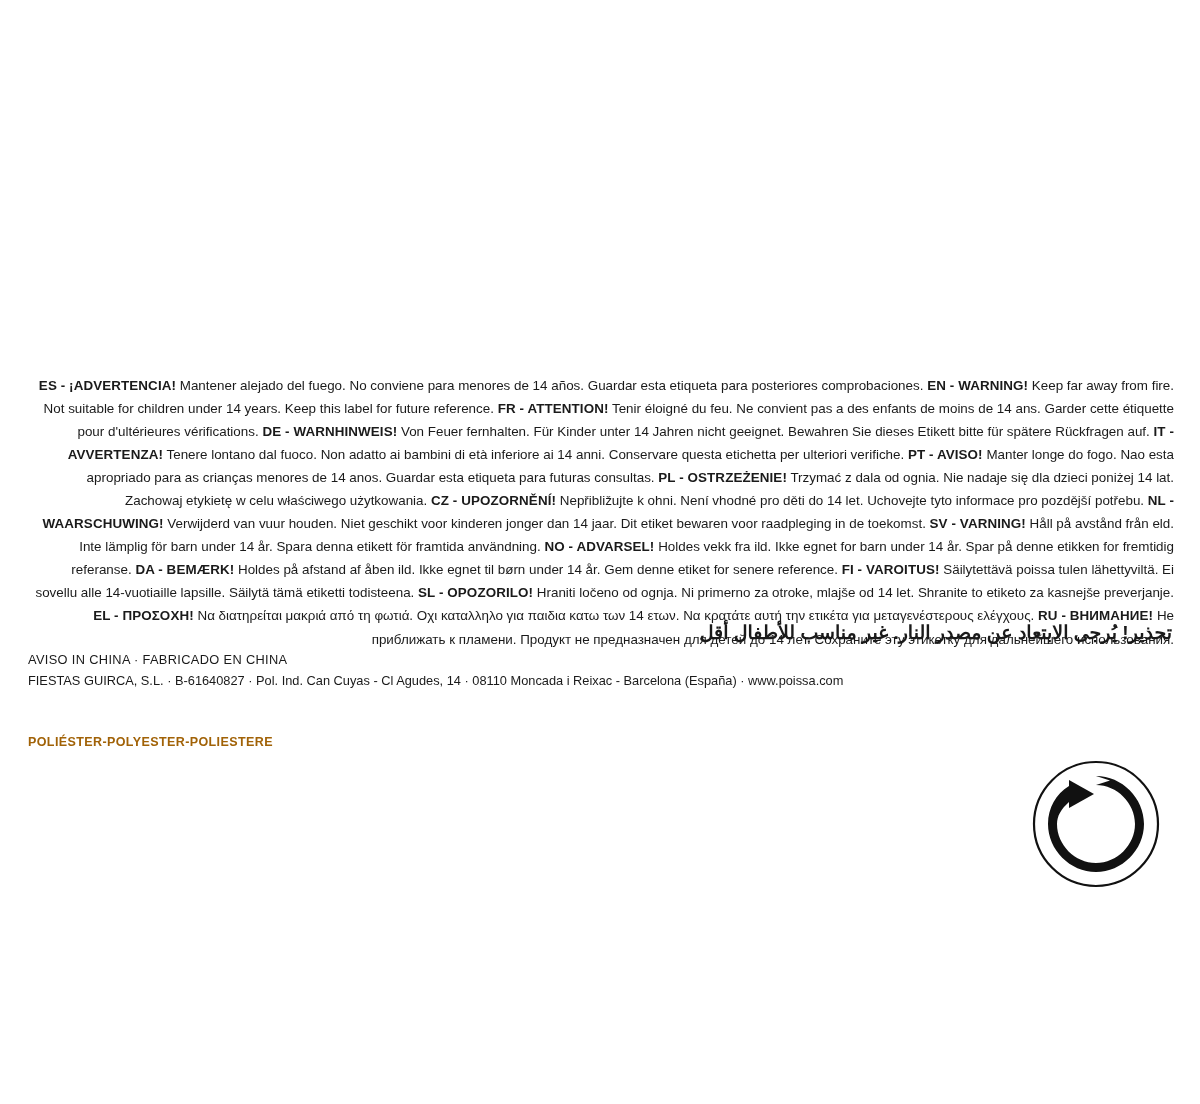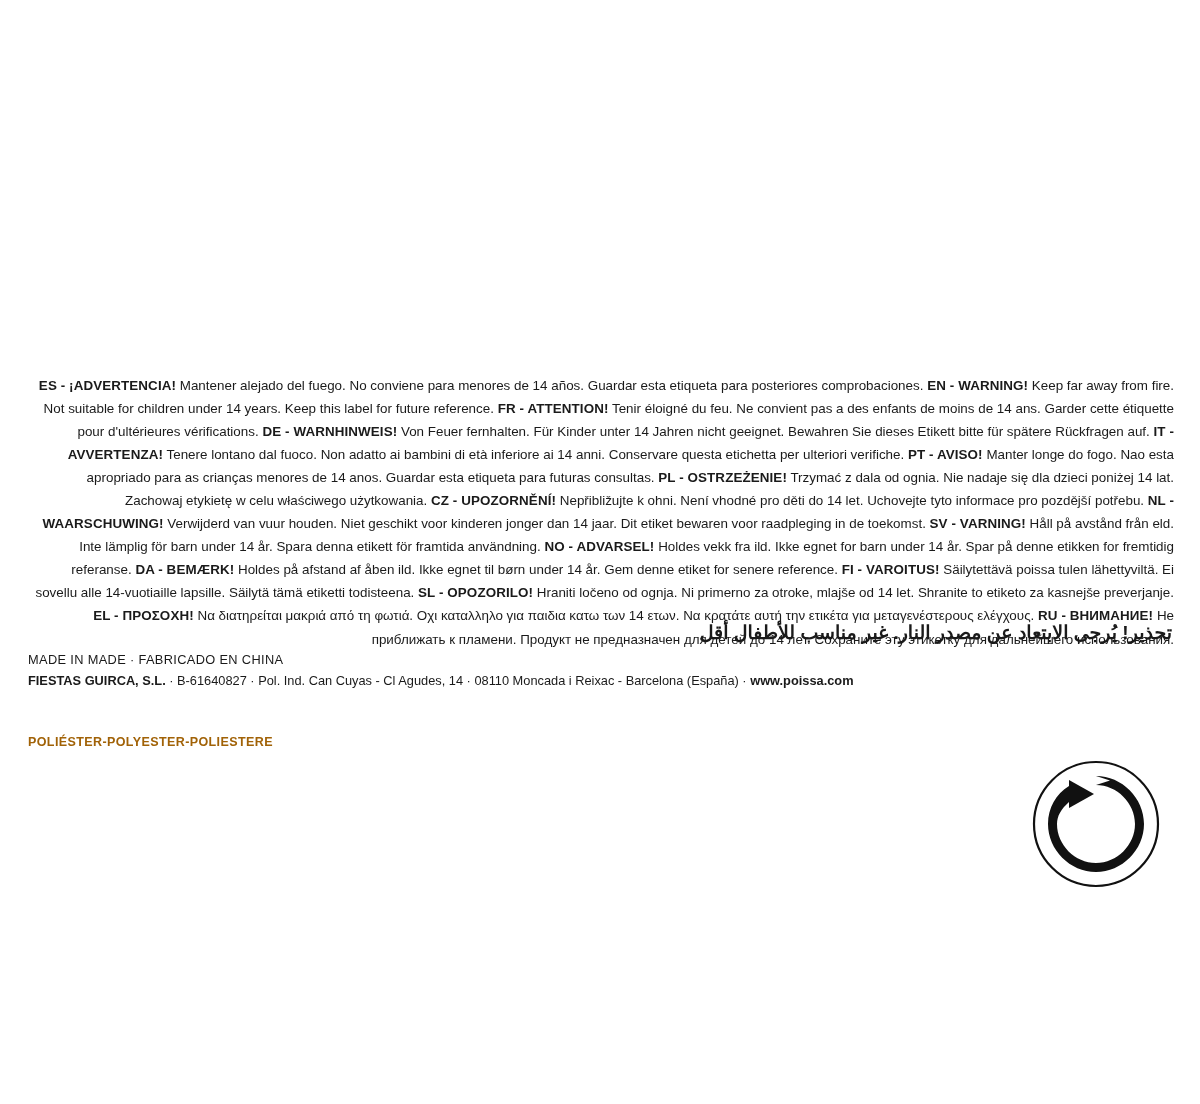--- a/index.html
+++ b/index.html
@@ -64,21 +64,21 @@
 
   .company-line {
     position: absolute;
     left: 28px;
     top: 673px;
     font-size: 12.8px;
     color: #1a1a1a;
     white-space: nowrap;
   }
   .company-line .bold {
-    font-weight: bold;
+    font-weight: normal;
   }
 
   .material-line {
     position: absolute;
     left: 28px;
     top: 735px;
     font-size: 12.5px;
     font-weight: bold;
     letter-spacing: 0.4px;
     color: #a16207;
@@ -101,21 +101,21 @@
 <div class="label-sheet">
 
   <div class="warning-block">
     <span class="lang">ES - ¡ADVERTENCIA!</span><span> Mantener alejado del fuego. No conviene para menores de 14 años. Guardar esta etiqueta para posteriores comprobaciones. </span><span class="lang">EN - WARNING!</span><span> Keep far away from fire. Not suitable for children under 14 years. Keep this label for future reference. </span><span class="lang">FR - ATTENTION!</span><span> Tenir éloigné du feu. Ne convient pas a des enfants de moins de 14 ans. Garder cette étiquette pour d'ultérieures vérifications. </span><span class="lang">DE - WARNHINWEIS!</span><span> Von Feuer fernhalten. Für Kinder unter 14 Jahren nicht geeignet. Bewahren Sie dieses Etikett bitte für spätere Rückfragen auf. </span><span class="lang">IT - AVVERTENZA!</span><span> Tenere lontano dal fuoco. Non adatto ai bambini di età inferiore ai 14 anni. Conservare questa etichetta per ulteriori verifiche. </span><span class="lang">PT - AVISO!</span><span> Manter longe do fogo. Nao esta apropriado para as crianças menores de 14 anos. Guardar esta etiqueta para futuras consultas. </span><span class="lang">PL - OSTRZEŻENIE!</span><span> Trzymać z dala od ognia. Nie nadaje się dla dzieci poniżej 14 lat. Zachowaj etykietę w celu właściwego użytkowania. </span><span class="lang">CZ - UPOZORNĚNÍ!</span><span> Nepřibližujte k ohni. Není vhodné pro děti do 14 let. Uchovejte tyto informace pro pozdější potřebu. </span><span class="lang">NL - WAARSCHUWING!</span><span> Verwijderd van vuur houden. Niet geschikt voor kinderen jonger dan 14 jaar. Dit etiket bewaren voor raadpleging in de toekomst. </span><span class="lang">SV - VARNING!</span><span> Håll på avstånd från eld. Inte lämplig för barn under 14 år. Spara denna etikett för framtida användning. </span><span class="lang">NO - ADVARSEL!</span><span> Holdes vekk fra ild. Ikke egnet for barn under 14 år. Spar på denne etikken for fremtidig referanse. </span><span class="lang">DA - BEMÆRK!</span><span> Holdes på afstand af åben ild. Ikke egnet til børn under 14 år. Gem denne etiket for senere reference. </span><span class="lang">FI - VAROITUS!</span><span> Säilytettävä poissa tulen lähettyviltä. Ei sovellu alle 14-vuotiaille lapsille. Säilytä tämä etiketti todisteena. </span><span class="lang">SL - OPOZORILO!</span><span> Hraniti ločeno od ognja. Ni primerno za otroke, mlajše od 14 let. Shranite to etiketo za kasnejše preverjanje. </span><span class="lang">EL - ΠΡΟΣΟΧΗ!</span><span> Να διατηρείται μακριά από τη φωτιά. Οχι καταλληλο για παιδια κατω των 14 ετων. Να κρατάτε αυτή την ετικέτα για μεταγενέστερους ελέγχους. </span><span class="lang">RU - ВНИМАНИЕ!</span><span> Не приближать к пламени. Продукт не предназначен для детей до 14 лет. Сохраните эту этикетку для дальнейшего использования.</span>
   </div>
 
   <div class="arabic-block">
     <div>تحذير! يُرجى الابتعاد عن مصدر النار. غير مناسب للأطفال أقل</div>
   </div>
 
-  <div class="origin-line">MADE IN MADE · FABRICADO EN CHINA</div>
+  <div class="origin-line">AVISO IN CHINA · FABRICADO EN CHINA</div>
 
   <div class="company-line"><span class="bold">FIESTAS GUIRCA, S.L.</span><span> · B-61640827 · Pol. Ind. Can Cuyas - Cl Agudes, 14 · 08110 Moncada i Reixac - Barcelona (España) · </span><span class="bold">www.poissa.com</span></div>
 
   <div class="material-line">POLIÉSTER-POLYESTER-POLIESTERE</div>
 
   <div class="recycle-mark">
     <svg width="128" height="128" viewBox="0 0 128 128" aria-hidden="true">
       <circle cx="64" cy="64" r="62" fill="none" stroke="#111111" stroke-width="2.2"></circle>
       <path d="M64 16
                C 90 16, 112 38, 112 64

